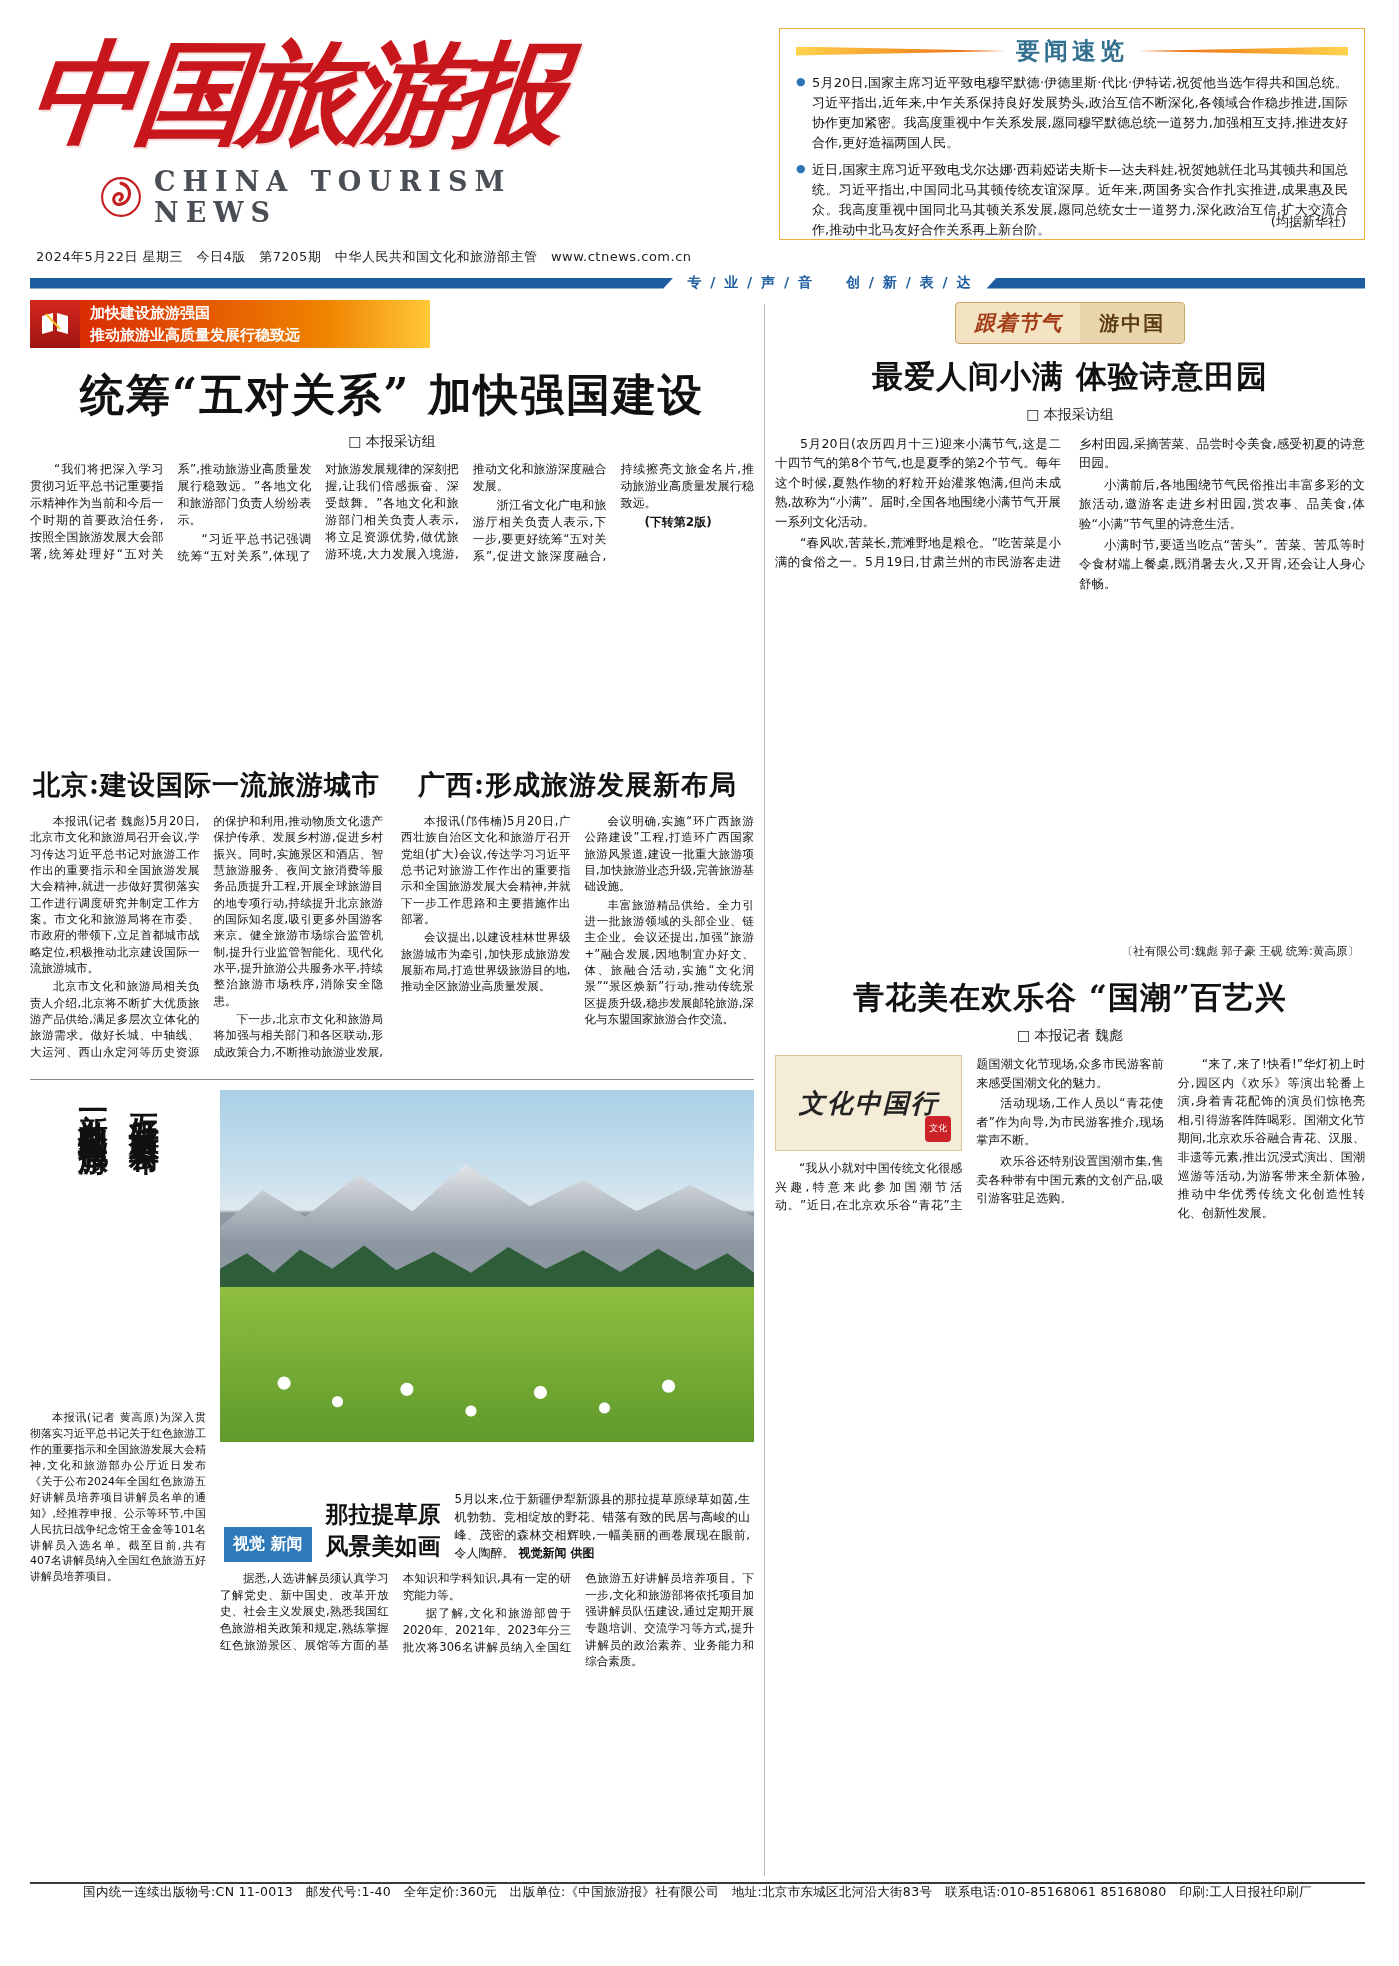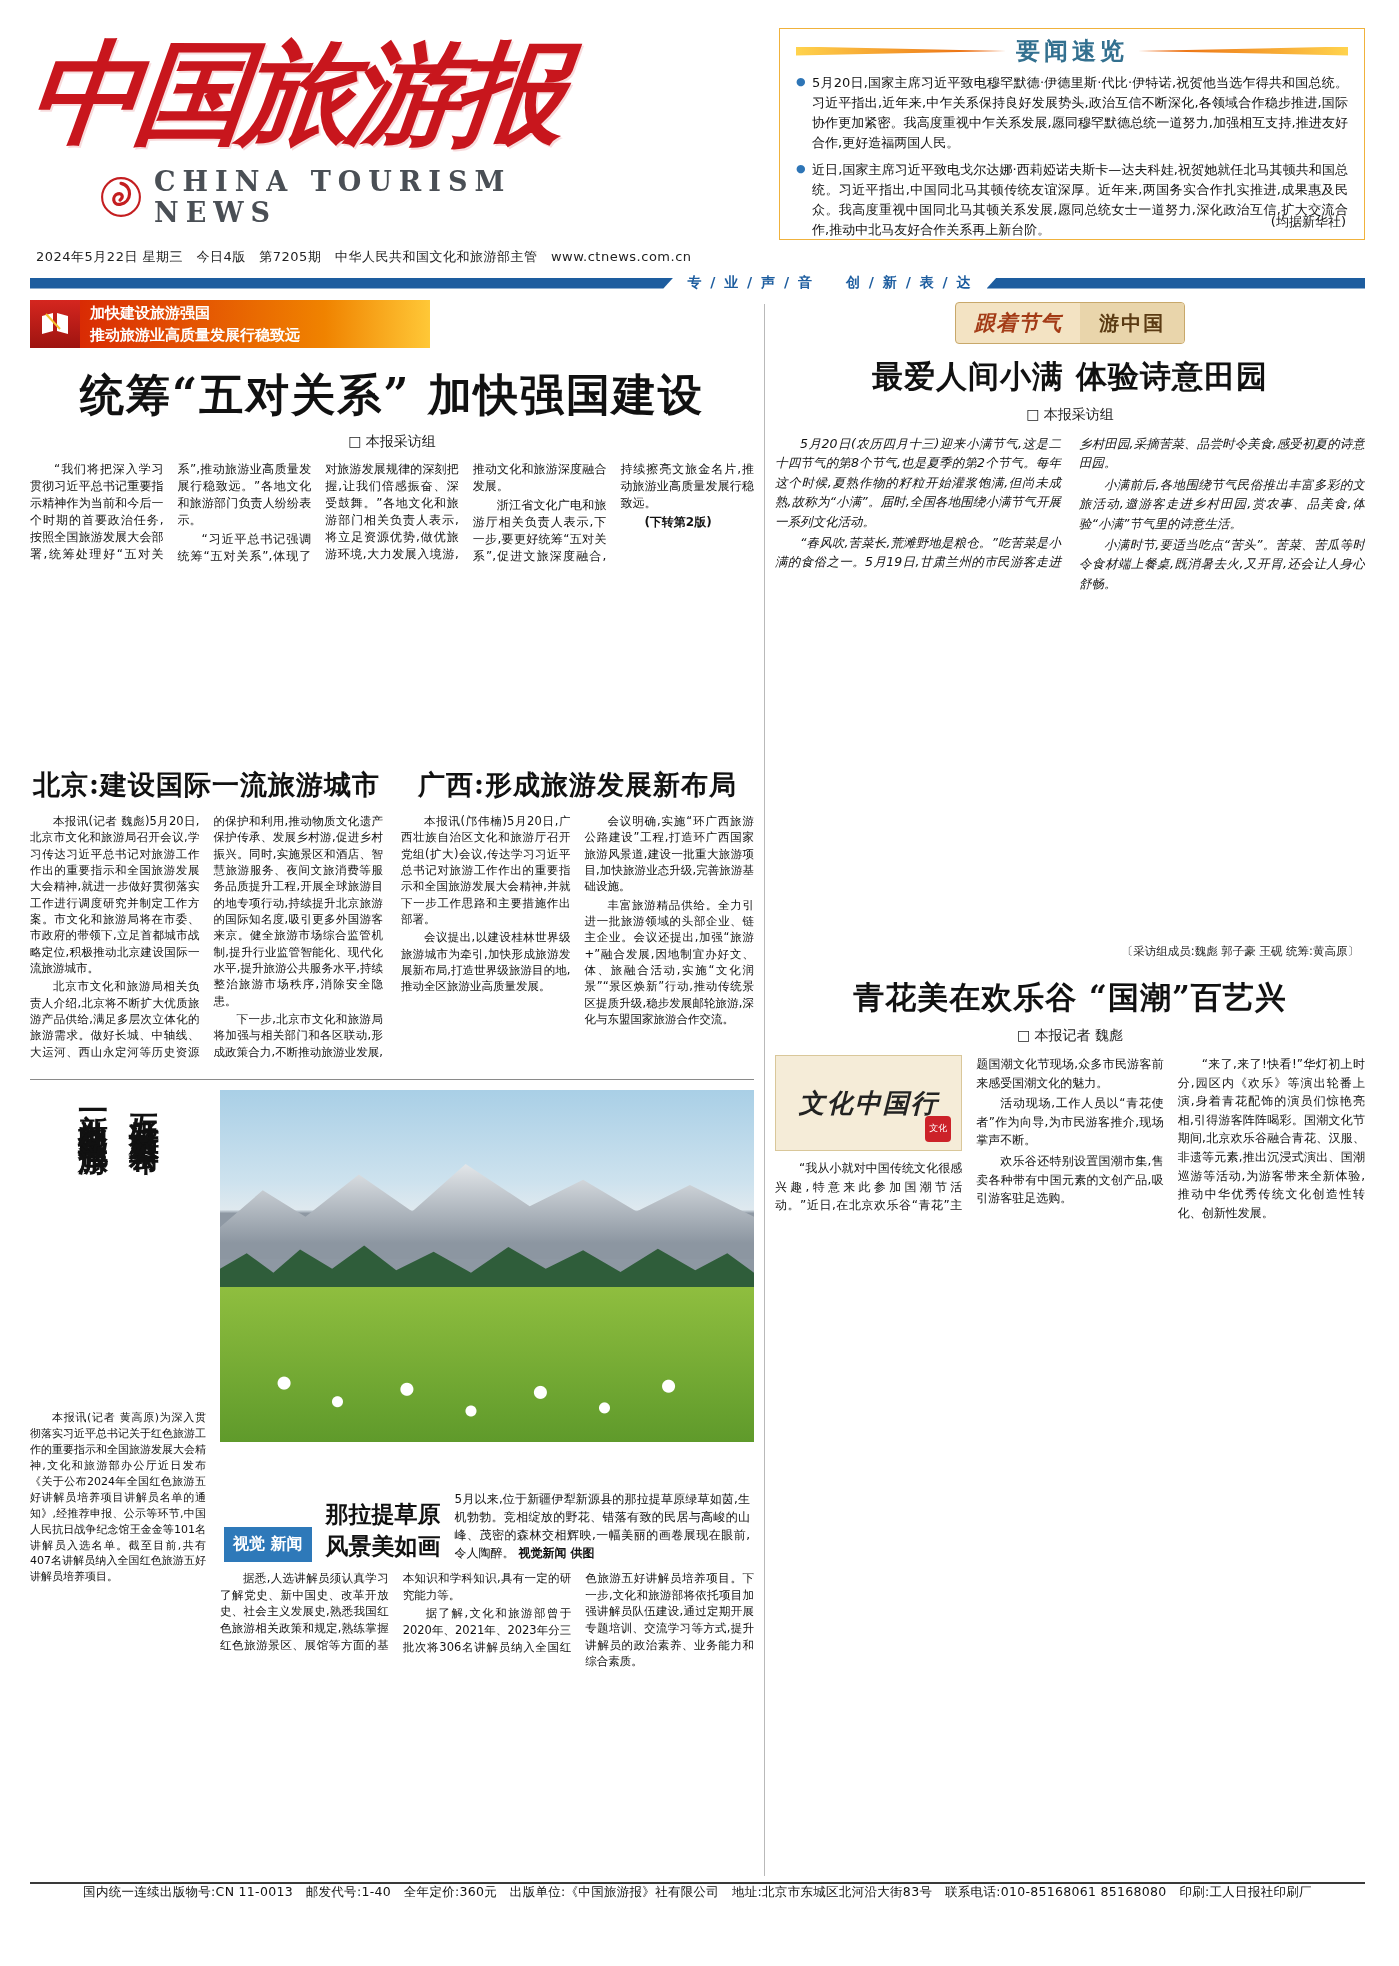--- a/index.html
+++ b/index.html
@@ -112,21 +112,21 @@
   .badge-left { flex:1.2; display:flex; align-items:center; justify-content:center;
                 font-family:"DejaVu Serif","Liberation Serif",serif; font-weight:900; font-style:italic;
                 font-size:21px; color:#a33b16; letter-spacing:1px; }
   .badge-right { flex:1; display:flex; align-items:center; justify-content:center; background:#e9d5ab;
                  font-family:"DejaVu Serif","Liberation Serif",serif; font-weight:900; font-size:20px;
                  color:#5a3a12; letter-spacing:2px; }
   .rr-headline { font-family:"DejaVu Serif","Liberation Serif",serif; font-weight:900; font-size:31px;
                  letter-spacing:1px; text-align:center; margin-bottom:8px; white-space:nowrap; }
   .rr-body { column-count:2; column-gap:18px; font-size:12.5px; line-height:1.55; text-align:justify;
              overflow:hidden; }
-  .rr-body.solar { height:506px;font-style:italic; }
+  .rr-body.solar { height:506px; }
   .credits-line { font-size:11.5px; text-align:right; margin:4px 6px 0 0; color:#222; }
   .rr-art2 { margin-top:18px; }
   .rr-body.huale { column-count:3; column-gap:14px; font-size:12px; height:760px; }
   .cch-logo { break-inside:avoid; width:100%; height:96px; background:#f5ecd8; border:1px solid #d9c79a;
               margin-bottom:8px; position:relative; display:flex; align-items:center; justify-content:center; }
   .cch-text { font-family:"DejaVu Serif","Liberation Serif",serif; font-weight:900; font-style:italic;
               font-size:26px; color:#222; letter-spacing:2px; }
   .cch-seal { position:absolute; right:10px; bottom:8px; width:26px; height:26px; background:#cc2229;
               border-radius:4px; color:#fff; font-size:9px; display:flex; align-items:center;
               justify-content:center; text-align:center; line-height:1.1; }
@@ -267,21 +267,21 @@
           <div class="badge-right">游中国</div>
         </div>
         <div class="rr-headline">最爱人间小满 体验诗意田园</div>
         <div class="byline">□ 本报采访组</div>
         <div class="rr-body solar">
           <p>5月20日(农历四月十三)迎来小满节气,这是二十四节气的第8个节气,也是夏季的第2个节气。每年这个时候,夏熟作物的籽粒开始灌浆饱满,但尚未成熟,故称为“小满”。届时,全国各地围绕小满节气开展一系列文化活动。</p>
           <p>“春风吹,苦菜长,荒滩野地是粮仓。”吃苦菜是小满的食俗之一。5月19日,甘肃兰州的市民游客走进乡村田园,采摘苦菜、品尝时令美食,感受初夏的诗意田园。</p>
           <p>小满前后,各地围绕节气民俗推出丰富多彩的文旅活动,邀游客走进乡村田园,赏农事、品美食,体验“小满”节气里的诗意生活。</p>
           <p>小满时节,要适当吃点“苦头”。苦菜、苦瓜等时令食材端上餐桌,既消暑去火,又开胃,还会让人身心舒畅。</p>
         </div>
-        <div class="credits-line">〔采访组成员:魏彪 郭子豪 王砚 统筹:黄高原〕</div>
+        <div class="credits-line">〔社有限公司:魏彪 郭子豪 王砚 统筹:黄高原〕</div>
       </div>
 
       <div class="rr-art2">
         <div class="rr-headline">青花美在欢乐谷 “国潮”百艺兴</div>
         <div class="byline">□ 本报记者 魏彪</div>
         <div class="rr-body huale">
           <div class="cch-logo">
             <div class="cch-text">文化中国行</div>
             <div class="cch-seal">文化</div>
           </div>

